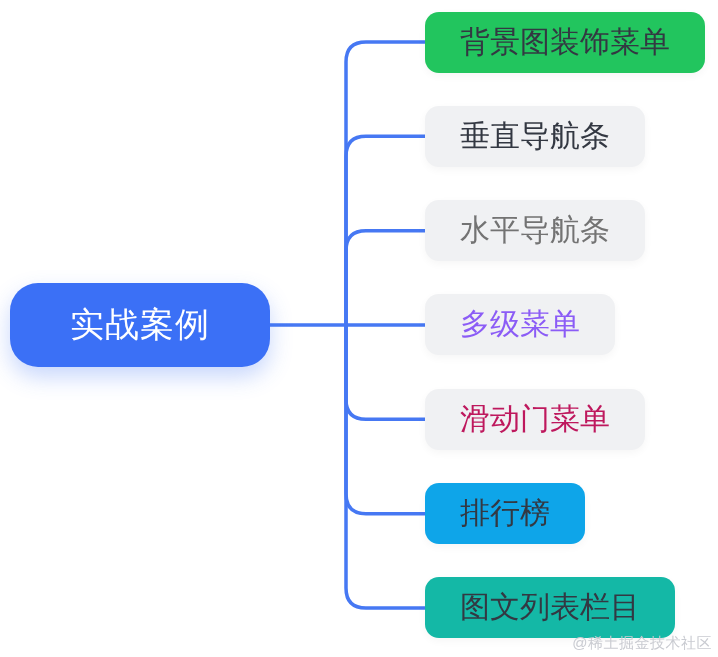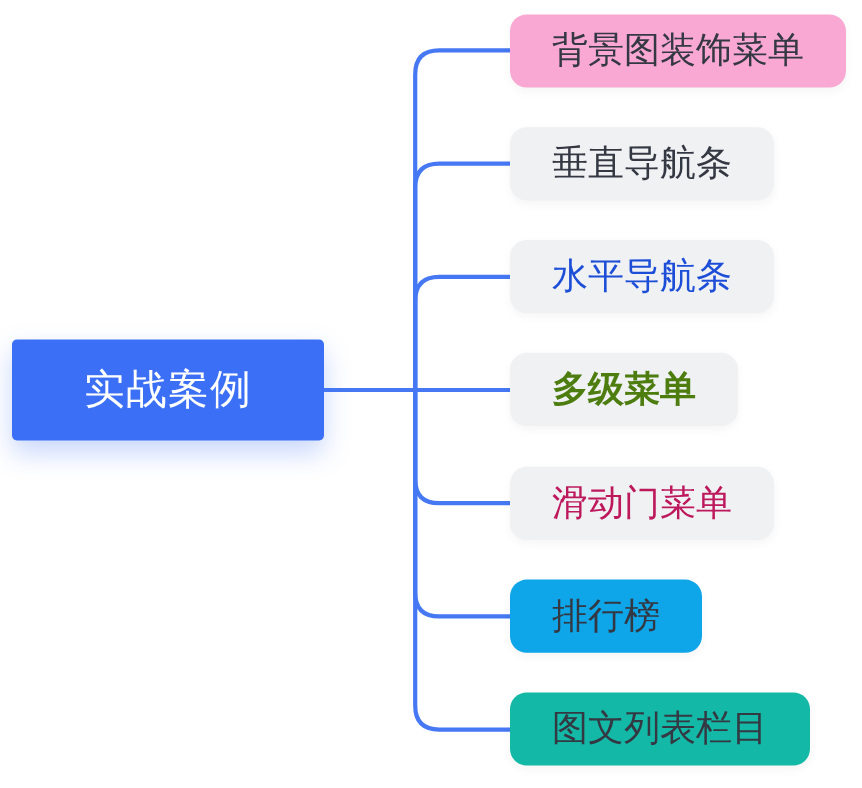--- a/index.html
+++ b/index.html
@@ -18,21 +18,21 @@
     position: absolute;
     left: 0; top: 0;
     width: 718px; height: 657px;
     pointer-events: none;
   }
   .root-node {
     position: absolute;
     left: 10px; top: 283px;
     height: 84px;
     padding: 0 60px;
-    border-radius: 4px;
+    border-radius: 28px;
     display: flex; align-items: center; justify-content: center;
     font-size: 34px;
     letter-spacing: 1px;
     box-shadow: 0 10px 22px rgba(59, 112, 246, 0.28);
     cursor: pointer;
     box-sizing: border-box;
   }
   .child-node {
     position: absolute;
     left: 425px;
@@ -67,36 +67,37 @@
       <path d="M 346 325 V 399.32 Q 346 419.32, 366 419.32 H 426" fill="none" stroke="#4678f3" stroke-width="3.5" stroke-linecap="round"></path>
       <path d="M 346 325 V 493.65 Q 346 513.65, 366 513.65 H 426" fill="none" stroke="#4678f3" stroke-width="3.5" stroke-linecap="round"></path>
       <path d="M 346 325 V 587.98 Q 346 607.98, 366 607.98 H 426" fill="none" stroke="#4678f3" stroke-width="3.5" stroke-linecap="round"></path>
     </svg>
 
   <div class="root-node" style="background: rgb(59, 112, 246); color: rgb(255, 255, 255);">
     <span>实战案例</span>
   </div>
 
   <div id="children">
-      <div class="child-node" style="top: 11.5px; background: #f9a8d4; color: rgb(51, 56, 66);">
+      <div class="child-node" style="top: 11.5px; background: #22c55e; color: rgb(51, 56, 66);">
         <span>背景图装饰菜单</span>
       </div>
       <div class="child-node" style="top: 105.83px; background: rgb(240, 241, 243); color: rgb(51, 56, 66);">
         <span>垂直导航条</span>
       </div>
-      <div class="child-node" style="top: 200.16px; background: rgb(240, 241, 243); color: #1d4ed8;">
+      <div class="child-node" style="top: 200.16px; background: rgb(240, 241, 243); color: #737373;">
         <span>水平导航条</span>
       </div>
-      <div class="child-node" style="top: 294.49px; background: rgb(240, 241, 243); color: #4d7c0f; font-weight: bold;">
+      <div class="child-node" style="top: 294.49px; background: rgb(240, 241, 243); color: #8b5cf6;">
         <span>多级菜单</span>
       </div>
       <div class="child-node" style="top: 388.82px; background: rgb(240, 241, 243); color: #be185d;">
         <span>滑动门菜单</span>
       </div>
       <div class="child-node" style="top: 483.15px; background: #0ea5e9; color: rgb(51, 56, 66);">
         <span>排行榜</span>
       </div>
       <div class="child-node" style="top: 577.48px; background: #14b8a6; color: rgb(51, 56, 66);">
         <span>图文列表栏目</span>
       </div>
     </div>
 
+  <div class="watermark">@稀土掘金技术社区</div>
 </div>
 
 </body></html>

